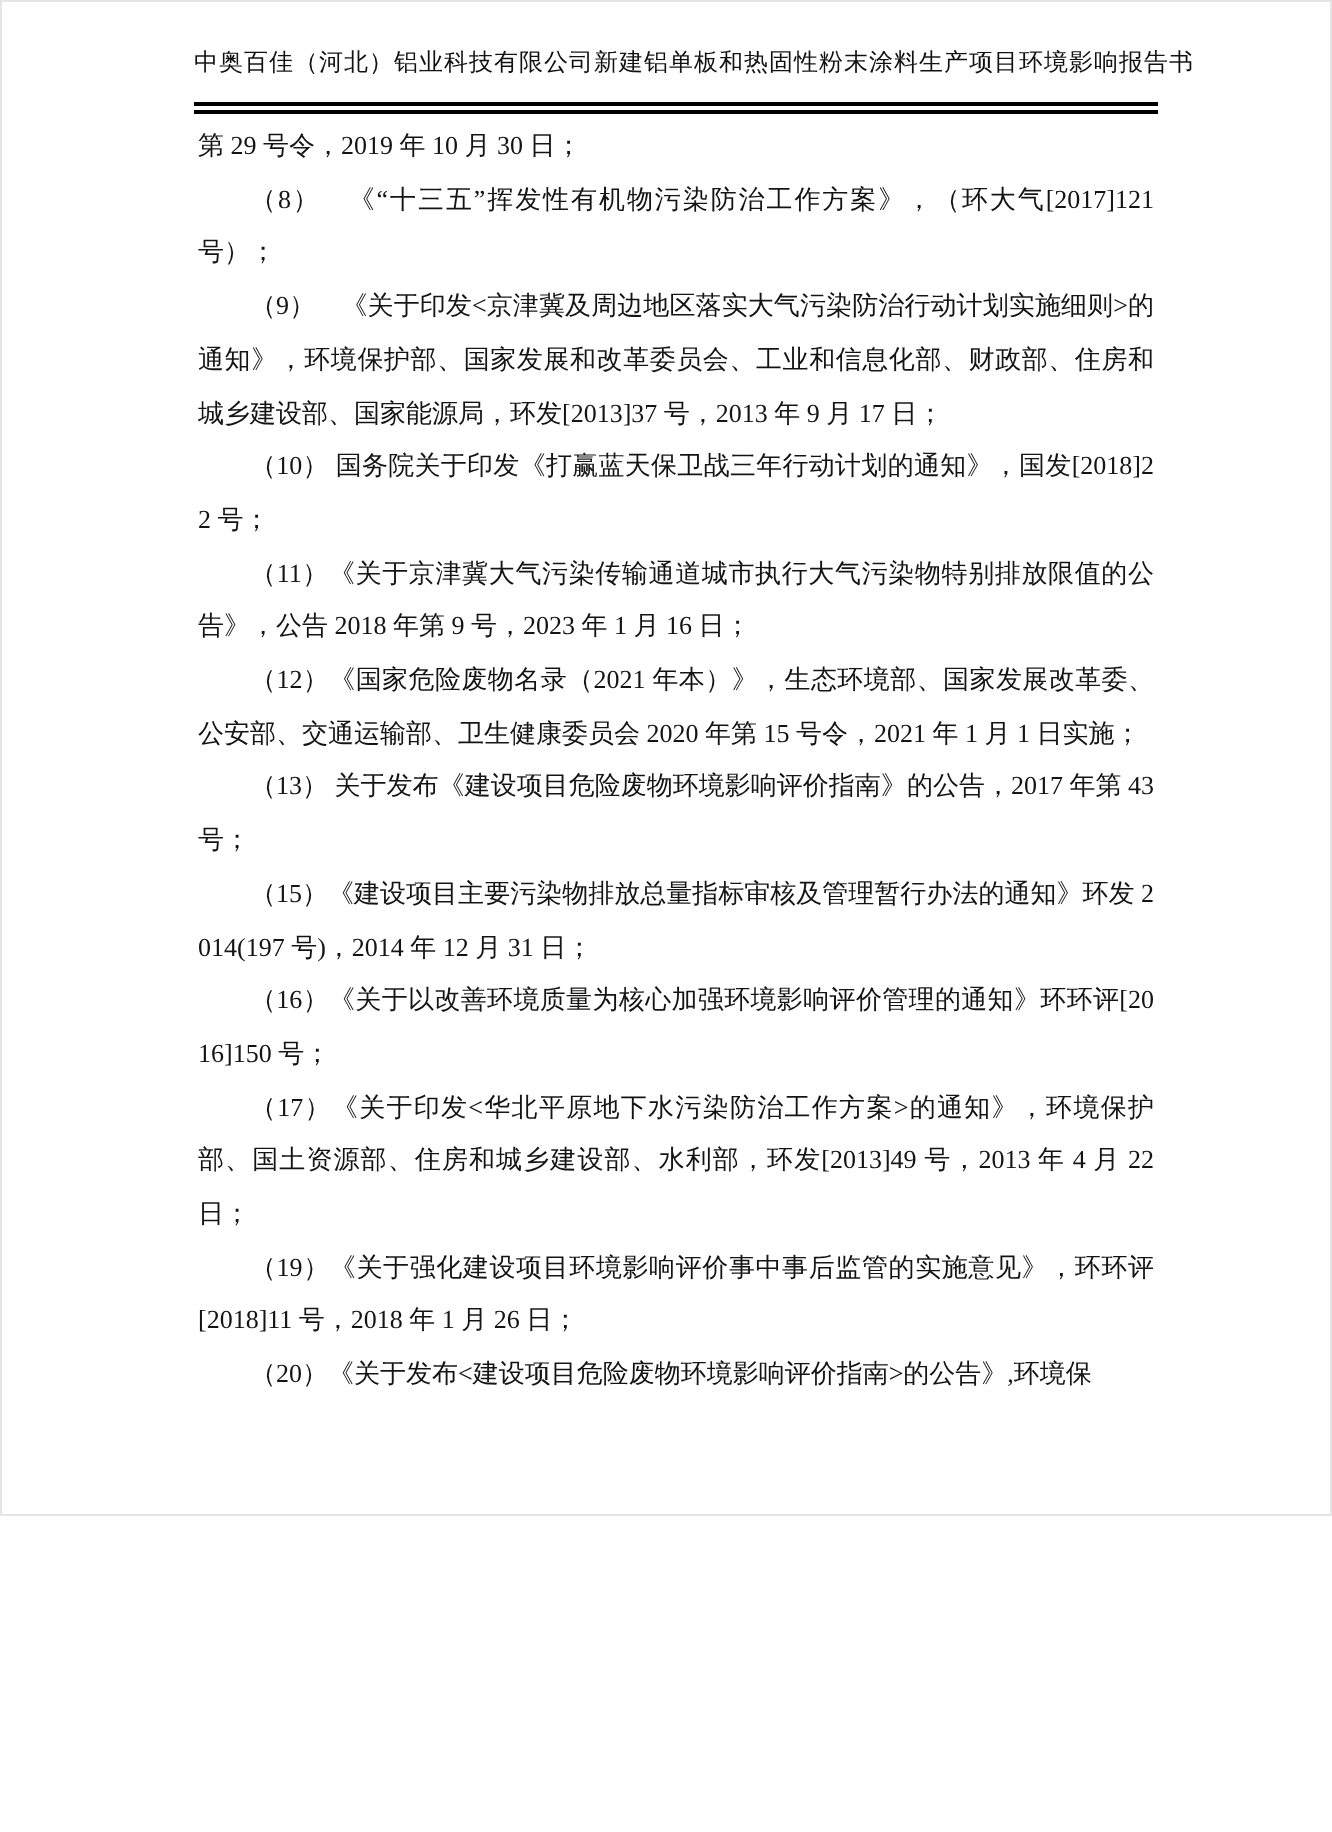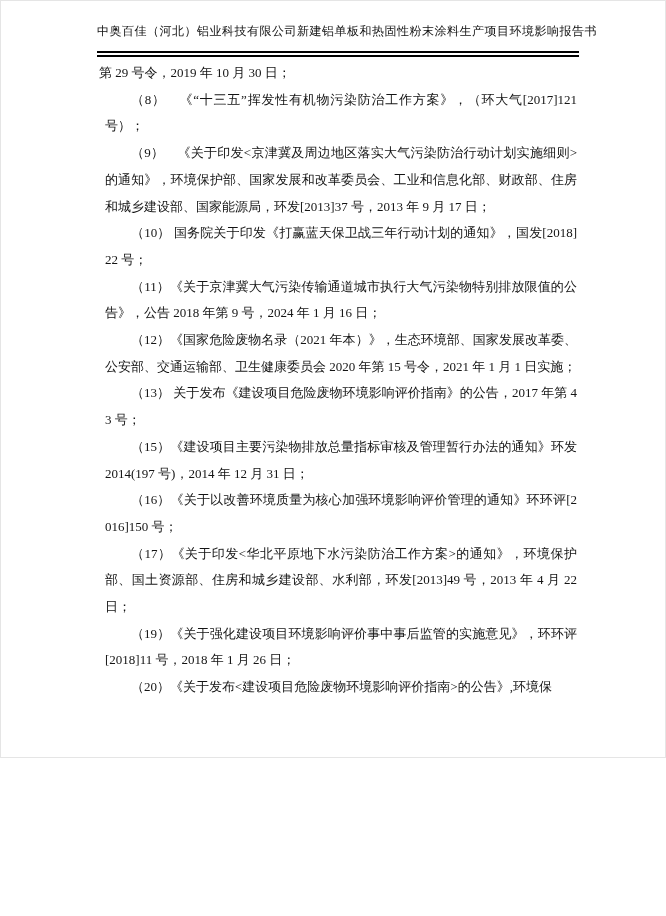--- a/index.html
+++ b/index.html
@@ -54,21 +54,20 @@
   }
   .doc-body p.para {
     margin: 0;
     padding: 0;
     text-align: justify;
     text-justify: inter-character;
     word-break: break-all;
   }
   .doc-body p.para.indent {
     text-indent: 2em;
-    margin-left: 6px;
   }
   
   .footer-rule {
     position: absolute;
     top: 853px;
     left: 98px;
     width: 472px;
     height: 0;
     border-top: 1.5px solid #000000;
   }
@@ -101,21 +100,21 @@
 
   <div class="header-title">中奥百佳（河北）铝业科技有限公司新建铝单板和热固性粉末涂料生产项目环境影响报告书</div>
 
   <div class="header-rule"></div>
 
   <div class="doc-body">
       <p class="para">第 29 号令，2019 年 10 月 30 日；</p>
       <p class="para indent">（8）　《“十三五”挥发性有机物污染防治工作方案》，（环大气[2017]121 号）；</p>
       <p class="para indent">（9）　《关于印发&lt;京津冀及周边地区落实大气污染防治行动计划实施细则&gt;的通知》，环境保护部、国家发展和改革委员会、工业和信息化部、财政部、住房和城乡建设部、国家能源局，环发[2013]37 号，2013 年 9 月 17 日；</p>
       <p class="para indent">（10） 国务院关于印发《打赢蓝天保卫战三年行动计划的通知》，国发[2018]22 号；</p>
-      <p class="para indent">（11）《关于京津冀大气污染传输通道城市执行大气污染物特别排放限值的公告》，公告 2018 年第 9 号，2024 年 1 月 16 日；</p>
+      <p class="para indent">（11）《关于京津冀大气污染传输通道城市执行大气污染物特别排放限值的公告》，公告 2018 年第 9 号，2023 年 1 月 16 日；</p>
       <p class="para indent">（12）《国家危险废物名录（2021 年本）》，生态环境部、国家发展改革委、公安部、交通运输部、卫生健康委员会 2020 年第 15 号令，2021 年 1 月 1 日实施；</p>
       <p class="para indent">（13） 关于发布《建设项目危险废物环境影响评价指南》的公告，2017 年第 43 号；</p>
       <p class="para indent">（15）《建设项目主要污染物排放总量指标审核及管理暂行办法的通知》环发 2014(197 号)，2014 年 12 月 31 日；</p>
       <p class="para indent">（16）《关于以改善环境质量为核心加强环境影响评价管理的通知》环环评[2016]150 号；</p>
       <p class="para indent">（17）《关于印发&lt;华北平原地下水污染防治工作方案&gt;的通知》，环境保护部、国土资源部、住房和城乡建设部、水利部，环发[2013]49 号，2013 年 4 月 22 日；</p>
       <p class="para indent">（19）《关于强化建设项目环境影响评价事中事后监管的实施意见》，环环评[2018]11 号，2018 年 1 月 26 日；</p>
       <p class="para indent">（20）《关于发布&lt;建设项目危险废物环境影响评价指南&gt;的公告》,环境保</p>
     </div>
 
   <div class="footer-rule"></div>

